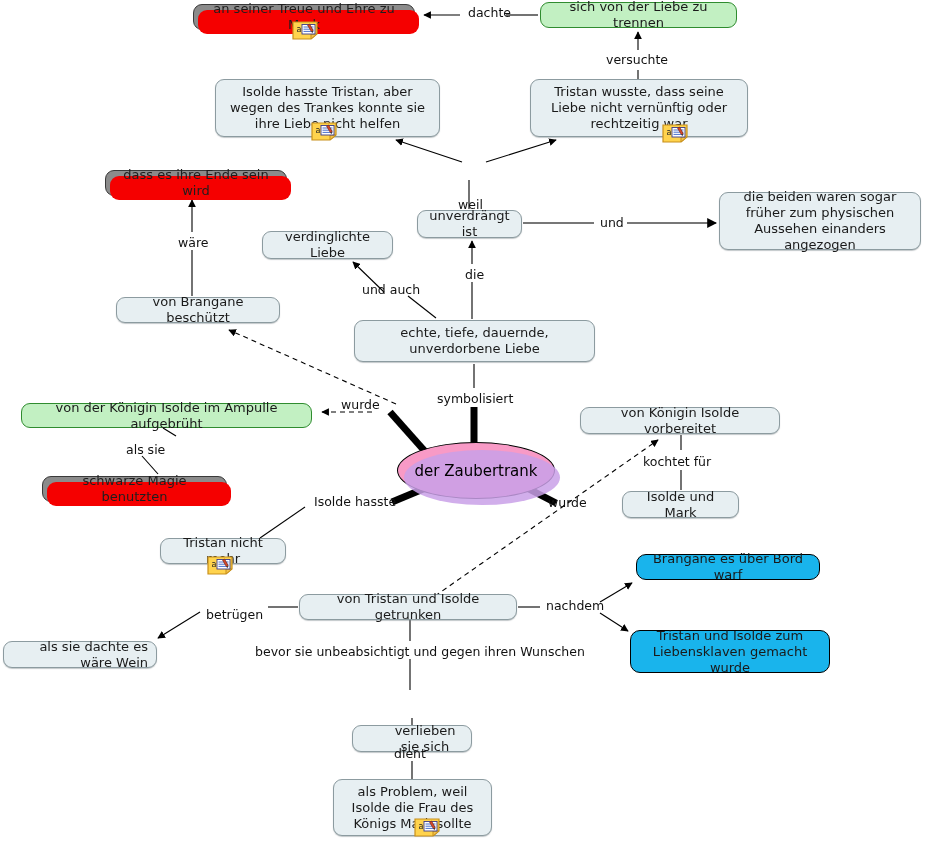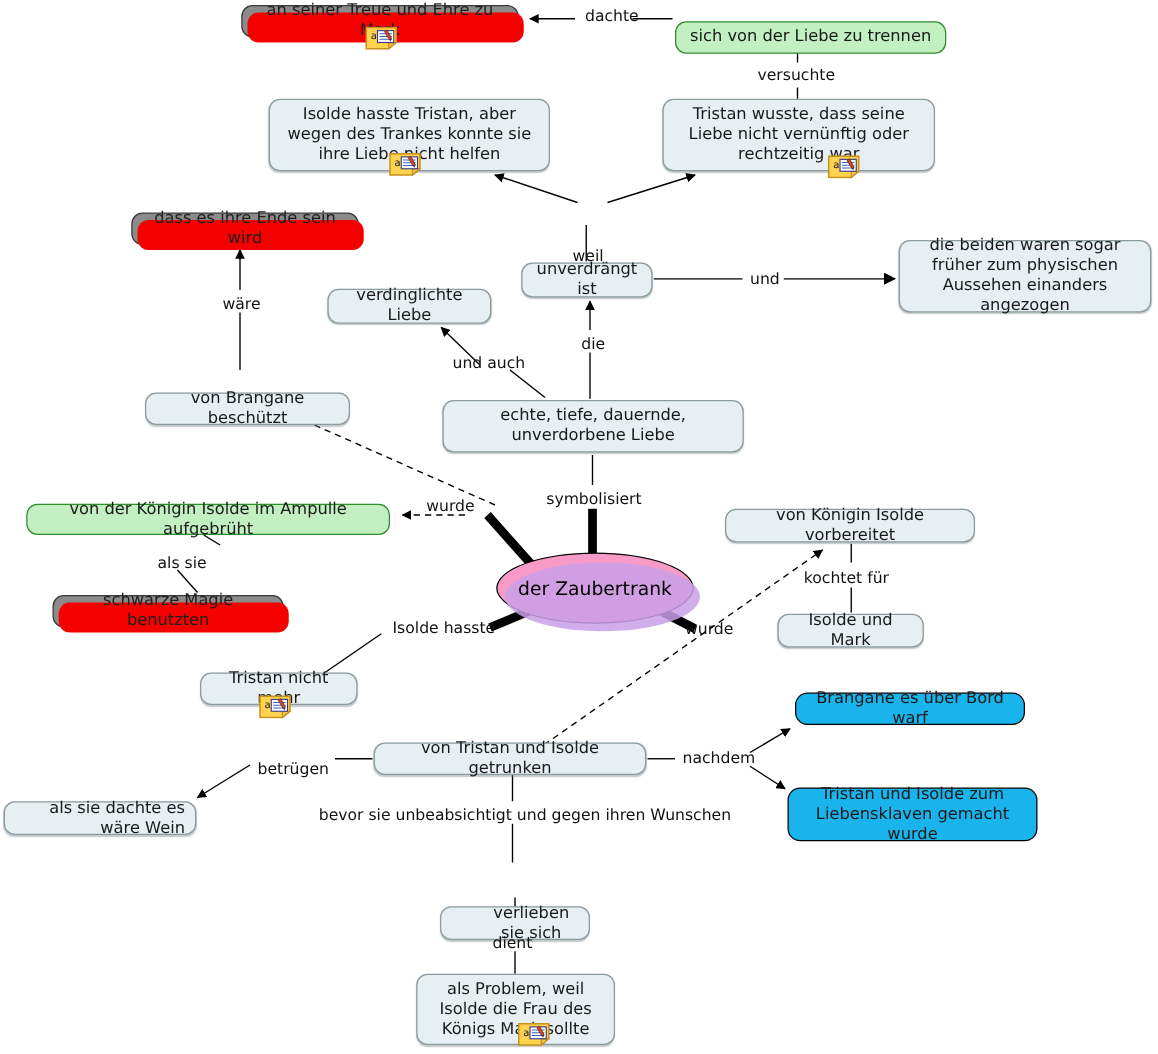--- a/index.html
+++ b/index.html
@@ -195,42 +195,42 @@
       <line x1="412" y1="718" x2="412" y2="743"></line>
       <line x1="412" y1="761" x2="412" y2="779"></line>
 
     </g>
   </svg>
 
   <div id="node-layer">
       <div class="node n-gray" style="left: 193px; top: 4px; width: 222px; height: 26px;">
         <span>an seiner Treue und Ehre zu Mark</span>
       </div>
-      <div class="node n-green" style="left: 540px; top: 2px; width: 217px; height: 26px; margin-top: 15px;">
+      <div class="node n-green" style="left: 540px; top: 2px; width: 197px; height: 26px;">
         <span>sich von der Liebe zu trennen</span>
       </div>
       <div class="node n-plain" style="left: 215px; top: 79px; width: 225px; height: 58px;">
         <span>Isolde hasste Tristan, aber wegen des Trankes konnte sie ihre Liebe nicht helfen</span>
       </div>
       <div class="node n-plain" style="left: 530px; top: 79px; width: 218px; height: 58px;">
         <span>Tristan wusste, dass seine Liebe nicht vernünftig oder rechtzeitig war</span>
       </div>
       <div class="node n-gray" style="left: 105px; top: 170px; width: 182px; height: 26px;">
         <span>dass es ihre Ende sein wird</span>
       </div>
       <div class="node n-plain" style="left: 417px; top: 210px; width: 105px; height: 28px;">
         <span>unverdrängt ist</span>
       </div>
       <div class="node n-plain" style="left: 719px; top: 192px; width: 202px; height: 58px;">
         <span>die beiden waren sogar früher zum physischen Aussehen einanders angezogen</span>
       </div>
       <div class="node n-plain" style="left: 262px; top: 231px; width: 131px; height: 28px;">
         <span>verdinglichte Liebe</span>
       </div>
-      <div class="node n-plain" style="left: 116px; top: 314px; width: 164px; height: 26px;">
+      <div class="node n-plain" style="left: 116px; top: 297px; width: 164px; height: 26px;">
         <span>von Brangane beschützt</span>
       </div>
       <div class="node n-plain" style="left: 354px; top: 320px; width: 241px; height: 42px;">
         <span>echte, tiefe, dauernde, unverdorbene Liebe</span>
       </div>
       <div class="node n-green" style="left: 21px; top: 403px; width: 291px; height: 25px;">
         <span>von der Königin Isolde im Ampulle aufgebrüht</span>
       </div>
       <div class="node n-plain" style="left: 580px; top: 407px; width: 200px; height: 27px;">
         <span>von Königin Isolde vorbereitet</span>

